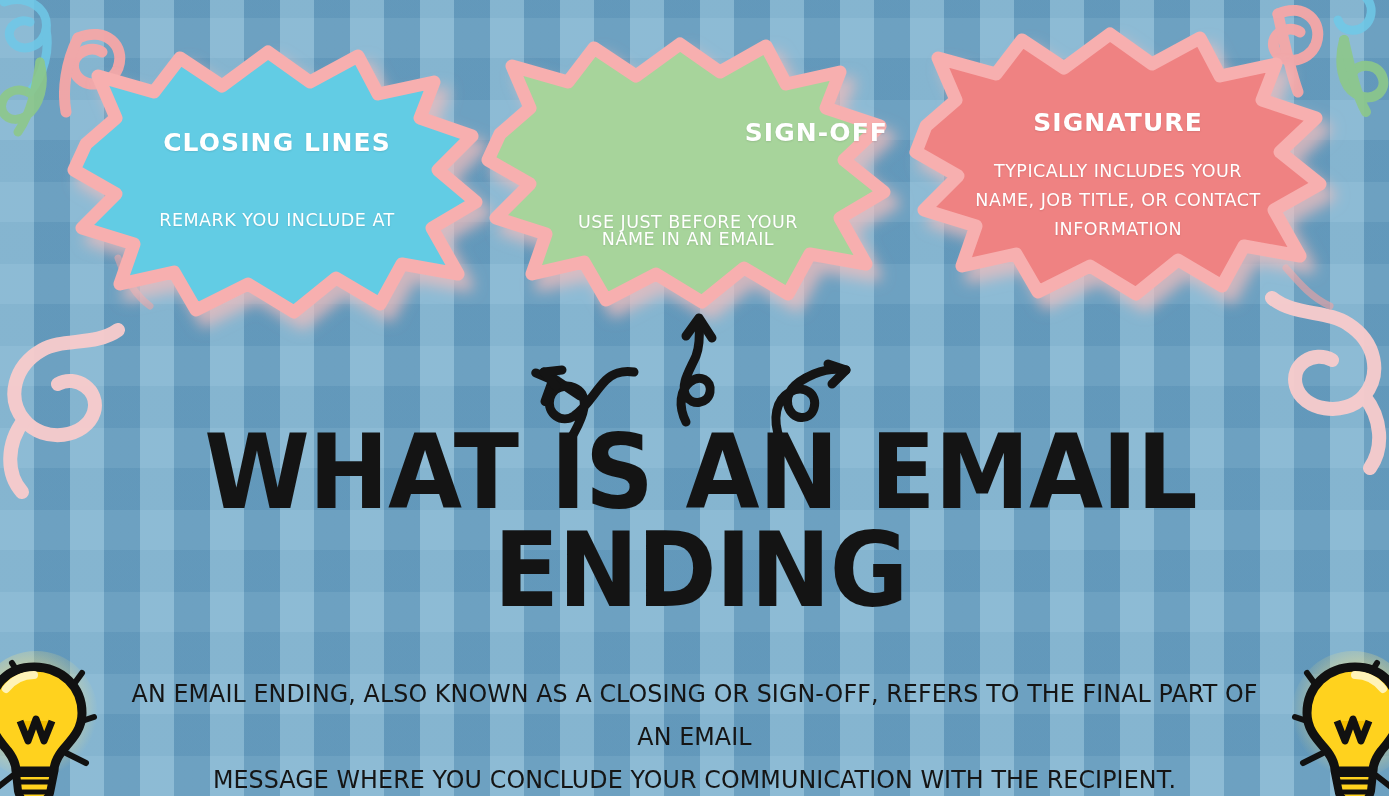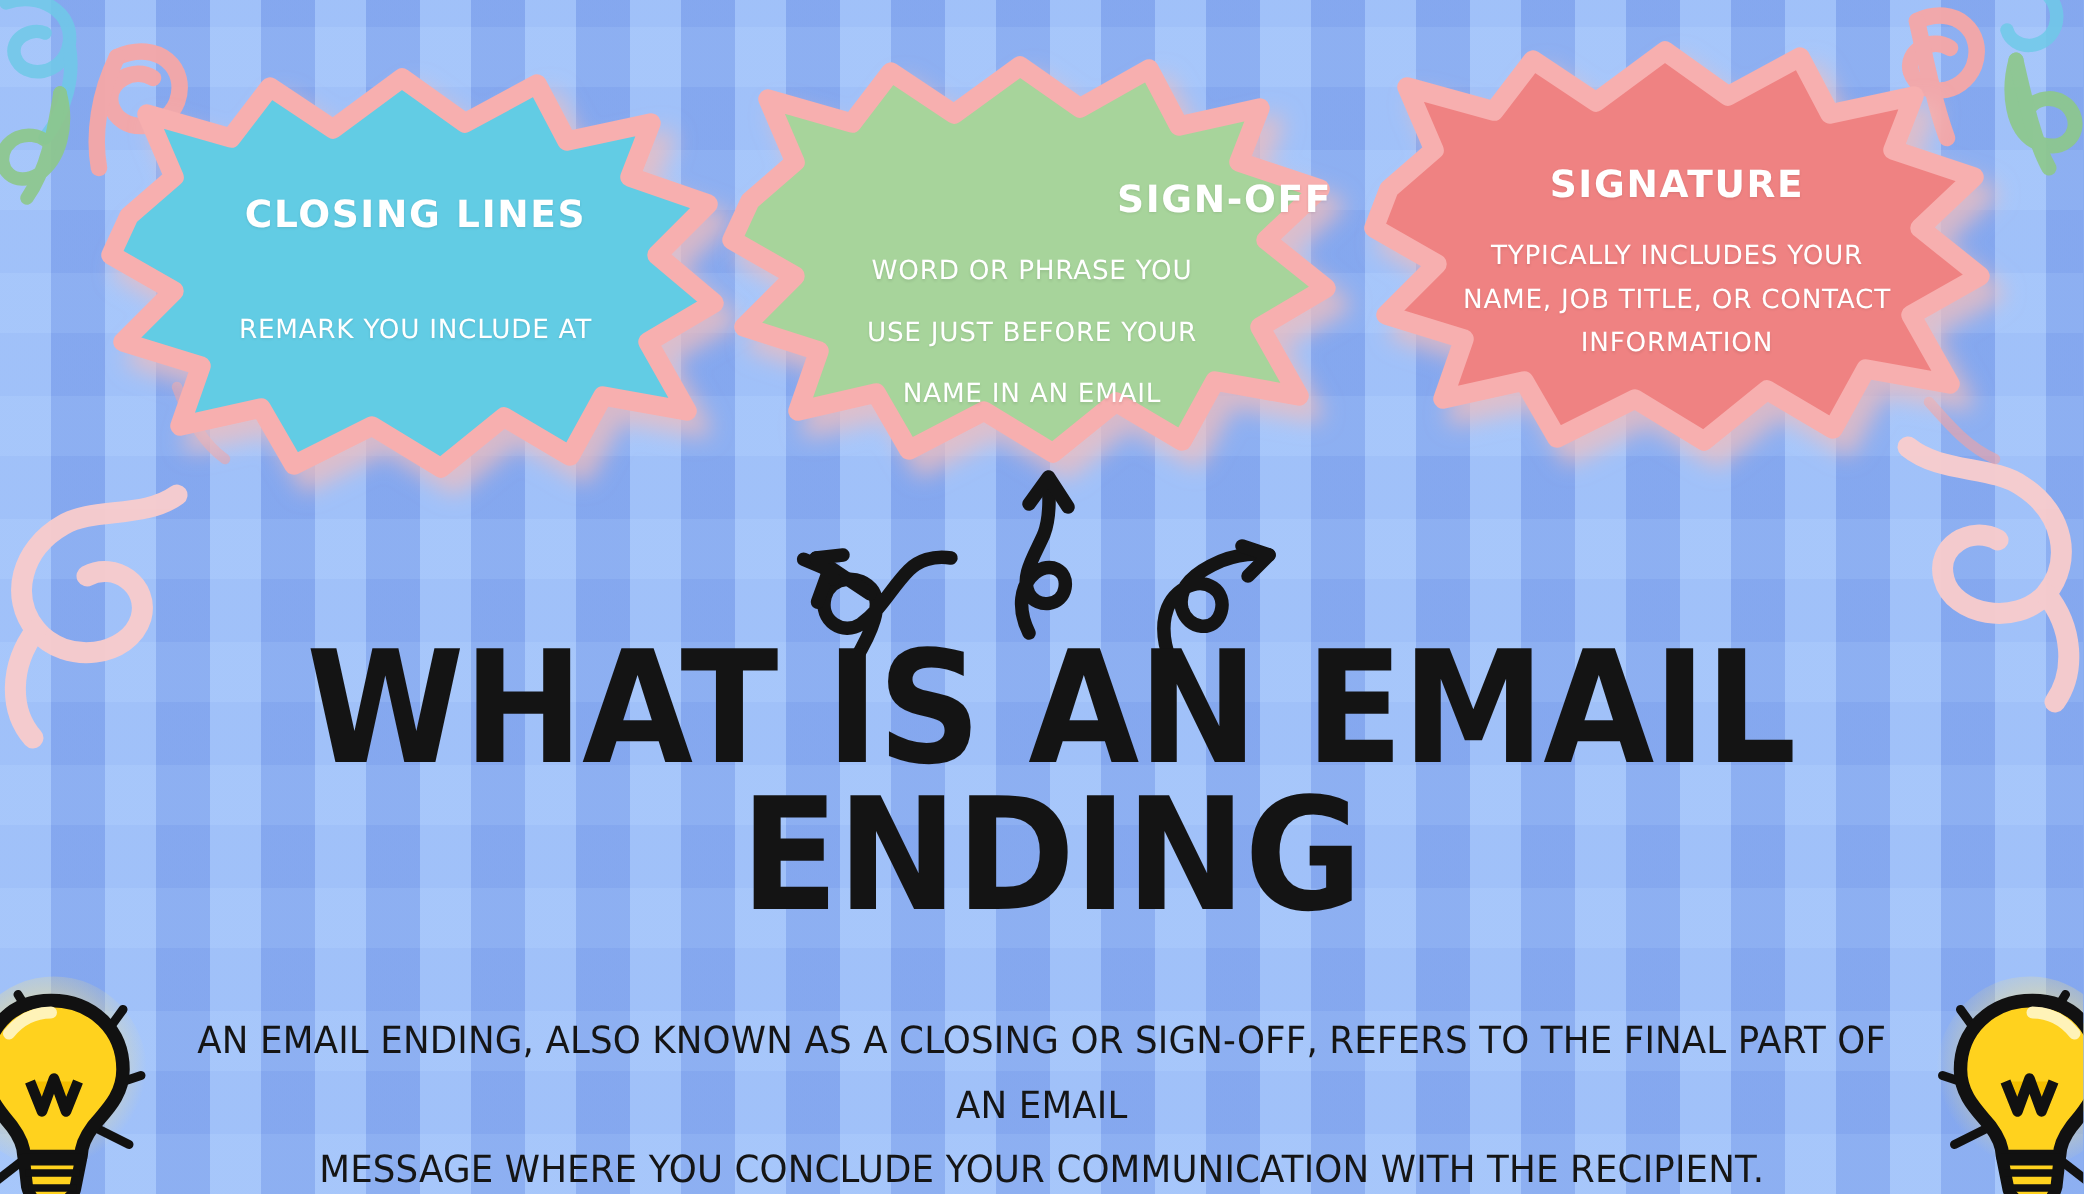--- a/index.html
+++ b/index.html
@@ -2,21 +2,21 @@
 <html><head>
 <meta charset="utf-8">
 <style>
   html,body{margin:0;padding:0;}
   body{
     width:1389px;height:796px;overflow:hidden;
     background:#fceaea;
     font-family:"DejaVu Sans", sans-serif;
     position:relative;
   }
-  #stage{position:absolute;inset:0;width:1389px;height:796px;overflow:hidden;background:#3b82f6;}
+  #stage{position:absolute;inset:0;width:1389px;height:796px;overflow:hidden;background:#0369a1;}
 
   
   .paper-texture{
     position:absolute;inset:0;
     background:
       repeating-linear-gradient(90deg, rgba(255,255,255,0.45) 0px, rgba(255,255,255,0.45) 34px, rgba(250,228,228,0.30) 34px, rgba(250,228,228,0.30) 70px),
       repeating-linear-gradient(0deg, rgba(255,255,255,0.18) 0px, rgba(255,255,255,0.18) 40px, rgba(250,228,228,0.12) 40px, rgba(250,228,228,0.12) 82px);
     pointer-events:none;
   }
 
@@ -144,23 +144,22 @@
     <div class="badge" style="left:488px;top:44px;width:400px;height:265px;">
       <svg width="400" height="265" viewBox="0 0 400 265">
         <defs>
           <filter id="gshadow" x="-20%" y="-20%" width="150%" height="150%">
             <feDropShadow dx="9" dy="11" stdDeviation="7" flood-color="#F0BDBD" flood-opacity="0.75"></feDropShadow>
           </filter>
         </defs>
         <polygon filter="url(#gshadow)" points="12,90 42,64 24,22 80,38 106,4 148,32 192,0 232,28 278,2 298,40 352,28 338,64 392,82 356,116 396,148 352,174 378,220 322,210 300,250 256,224 214,258 168,230 118,256 96,218 44,230 58,190 8,174 42,140 0,116" fill="#A7D49B" stroke="#F7AFAF" stroke-width="13" stroke-linejoin="round"></polygon>
       </svg>
       <div class="txt btitle" style="top:74px;text-align:right;">SIGN-OFF</div>
-      <div class="txt bdesc" style="top:123px;">WORD OR PHRASE YOU</div>
       <div class="txt bdesc" style="top:164px;">USE JUST BEFORE YOUR</div>
-      <div class="txt bdesc" style="top:181px;margin-top:24px;">NAME IN AN EMAIL</div>
+      <div class="txt bdesc" style="top:181px;">NAME IN AN EMAIL</div>
     </div>
 
     <div class="badge" style="left:912px;top:34px;width:412px;height:265px;text-decoration:underline;">
       <svg width="412" height="265" viewBox="0 0 412 265">
         <defs>
           <filter id="rshadow" x="-20%" y="-20%" width="150%" height="150%">
             <feDropShadow dx="9" dy="11" stdDeviation="7" flood-color="#F0BDBD" flood-opacity="0.75"></feDropShadow>
           </filter>
         </defs>
         <polygon filter="url(#rshadow)" points="14,92 44,66 26,24 84,40 110,6 152,34 198,0 240,30 288,4 308,42 364,30 350,66 404,84 368,118 408,150 362,176 388,222 332,212 310,252 266,226 224,260 178,232 126,258 104,220 50,232 64,192 12,176 46,142 4,118" fill="#EF8282" stroke="#F7AFAF" stroke-width="13" stroke-linejoin="round"></polygon>

